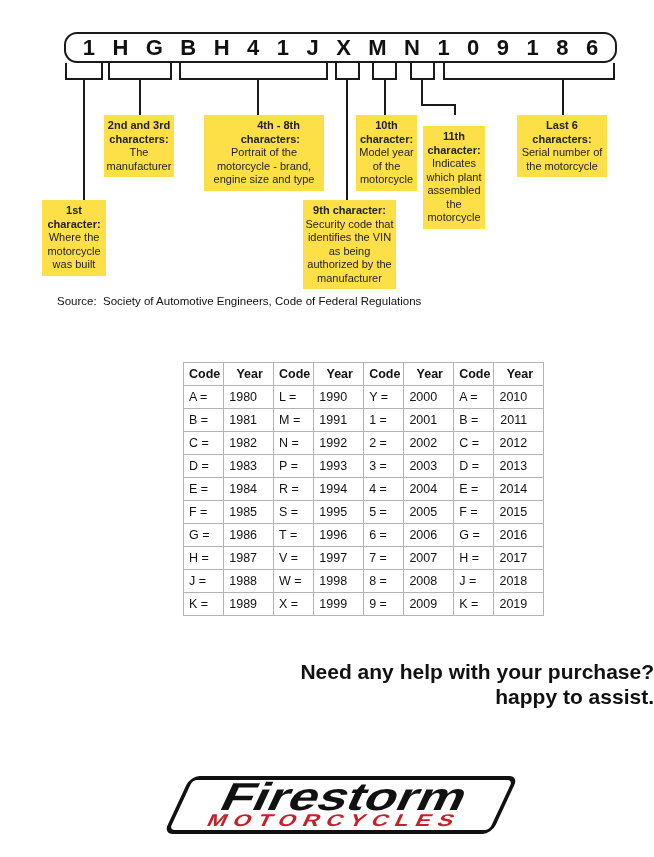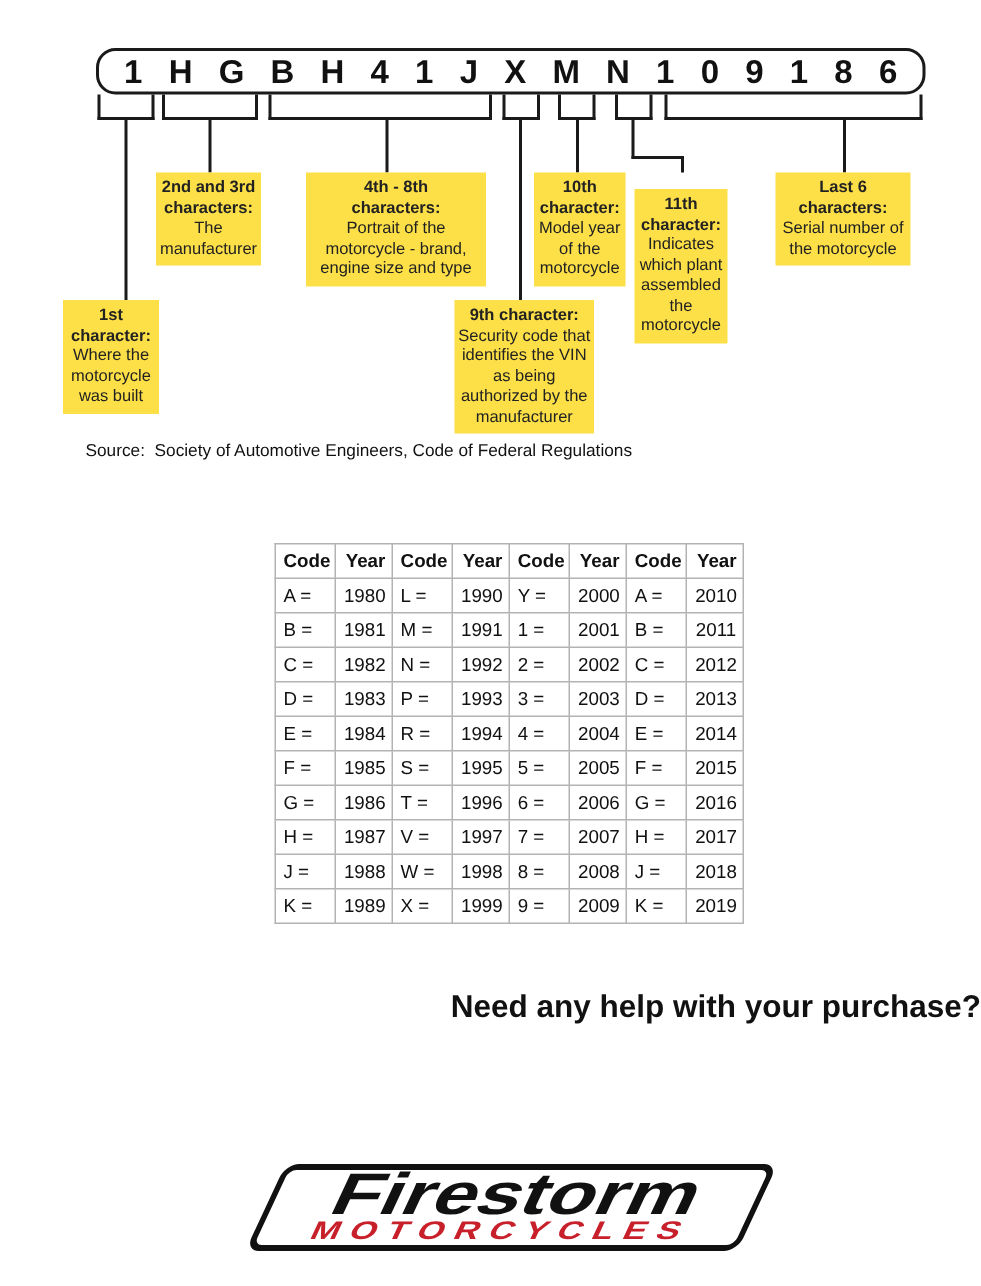--- a/index.html
+++ b/index.html
@@ -18,35 +18,35 @@
              border-left:2px solid #1a1a1a; border-right:2px solid #1a1a1a;
              border-bottom:2px solid #1a1a1a; }
   .stem { position:absolute; width:2px; background:#1a1a1a; }
   .hline { position:absolute; height:2px; background:#1a1a1a; }
 
   
   .vbox { position:absolute; background:#fde047; text-align:center;
           font-size:11px; line-height:13.5px; color:#222; padding:4px 2px;
           box-sizing:border-box; }
   .vbox b { font-weight:bold; }
-  .t-narrow { display:block; max-width:72px; margin:0 auto; }
+  .t-narrow { display:block; max-width:72px; margin:0 auto;text-align:right; }
 
   .source-note { position:absolute; left:57px; top:295px; font-size:11.5px;
                  color:#111; white-space:pre; }
 
   
   .year-table { position:absolute; left:183px; top:362px; border-collapse:collapse;
                 font-size:12.5px; color:#111; table-layout:fixed; }
   .year-table th, .year-table td { border:1px solid #b3b3b3; box-sizing:border-box;
                 padding:4px 3px 4px 5px; height:23px; }
   .year-table th { font-weight:bold; text-align:center; }
   .year-table col.c-code { width:38px; }
   .year-table col.c-year { width:35px; }
   .year-table td.code { text-align:left; }
-  .year-table td.year { text-align:center; padding-right:4px; }
+  .year-table td.year { text-align:right; padding-right:16px; }
 
   
   .help-message { position:absolute; left:0; top:660px; width:654px;
                   text-align:right; font-size:21px; font-weight:bold;
                   line-height:24.5px; color:#111; }
 
   
   .logo { position:absolute; left:177px; top:776px; width:328px; height:58px;
           transform:skewX(-25deg); background:#111; border-radius:9px;
           padding:4px; box-sizing:border-box; }
@@ -256,20 +256,21 @@
           <td class="code">9 =</td>
           <td class="year">2009</td>
           <td class="code">K =</td>
           <td class="year">2019</td>
         </tr>
       </tbody>
   </table>
 
   <div class="help-message">
     <div>Need any help with your purchase?</div>
+    <div>happy to assist.</div>
   </div>
 
   <div class="logo">
     <div class="logo-inner">
       <div class="logo-brand">Firestorm</div>
       <div class="logo-sub" style="color: rgb(200, 32, 42);">MOTORCYCLES</div>
     </div>
   </div>
 
 </div>

